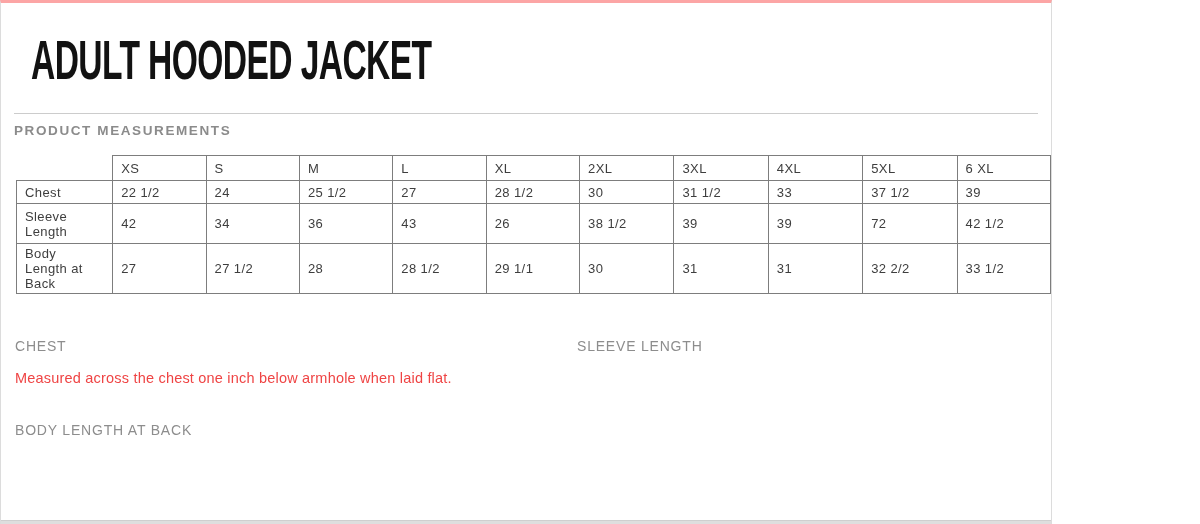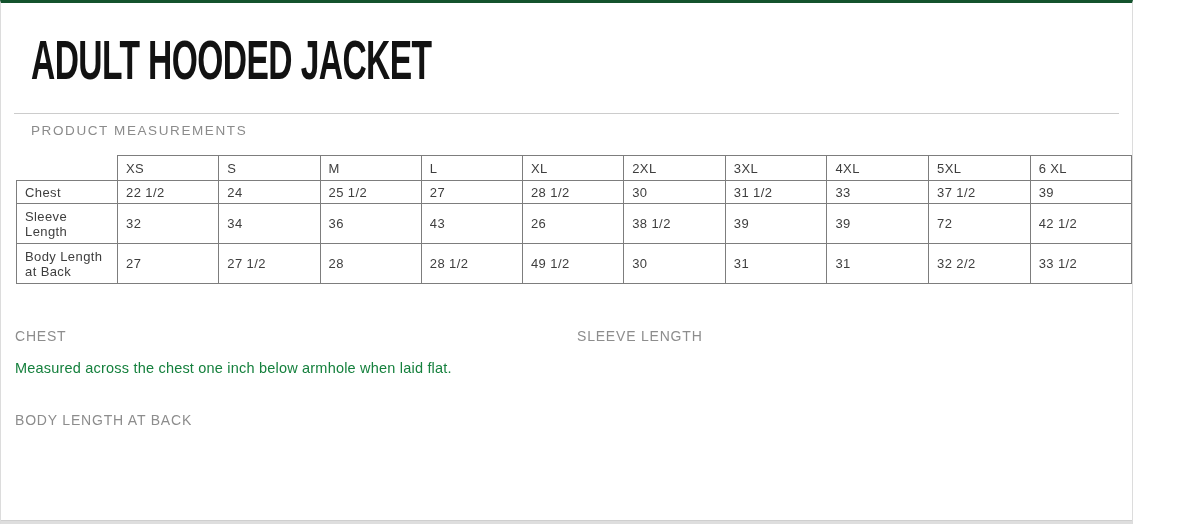--- a/index.html
+++ b/index.html
@@ -4,23 +4,23 @@
 <style>
   * { margin:0; padding:0; box-sizing:border-box; }
   html,body { width:1200px; height:524px; }
   body {
     font-family:"Liberation Sans", sans-serif;
     background:#ffffff;
     color:#3e3e3e;
   }
   .page {
     position:relative;
-    width:1133px; height:524px;
+    width:1052px; height:524px;
     background:#ffffff;
-    border-top:3px solid #14532d;
+    border-top:3px solid #fca5a5;
     border-left:1px solid #dcdcdc;
     border-right:1px solid #dcdcdc;
     overflow:hidden;
   }
   .bottom-band {
     position:absolute; left:0; right:0; bottom:0;
     height:4px; background:#dedede; border-top:1px solid #cfcfcf;
   }
   .page-title {
     margin:34px 0 0 30px;
@@ -28,22 +28,22 @@
     font-weight:bold; color:#121212;
     letter-spacing:-1px;
     transform:scaleX(0.60); transform-origin:left center;
     white-space:nowrap;
   }
   .title-divider {
     border:none; border-top:1px solid #cccccc;
     margin:30px 13px 0 13px;
   }
   .section-heading {
-    margin:9px 0 0 30px;
-    font-size:13.5px; font-weight:normal;
+    margin:9px 0 0 13px;
+    font-size:13.5px; font-weight:bold;
     color:#8b8b8b; letter-spacing:1.6px;
   }
   table.measurements {
     border-collapse:collapse;
     margin:17px 0 0 15px;
     table-layout:fixed;
   }
   table.measurements th,
   table.measurements td {
     border:1px solid #7d7d7d;
@@ -62,21 +62,21 @@
     display:grid;
     grid-template-columns:562px 500px;
     row-gap:28px;
     margin:44px 0 0 14px;
   }
   .def-heading {
     font-size:14px; color:#8d8d8d;
     letter-spacing:0.8px; margin-bottom:9px;
   }
   .def-text {
-    font-size:14.5px; color:#15803d;
+    font-size:14.5px; color:#ef4444;
     letter-spacing:0.2px; line-height:31px;
   }
 </style>
 </head>
 <body>
 
 <div class="page">
 
   <h1 class="page-title">ADULT HOODED JACKET</h1>
 
@@ -122,38 +122,38 @@
         <td>27</td>
         <td>28 1/2</td>
         <td>30</td>
         <td>31 1/2</td>
         <td>33</td>
         <td>37 1/2</td>
         <td>39</td>
       </tr>
       <tr class="row-tall">
         <td>Sleeve Length</td>
-        <td>32</td>
+        <td>42</td>
         <td>34</td>
         <td>36</td>
         <td>43</td>
         <td>26</td>
         <td>38 1/2</td>
         <td>39</td>
         <td>39</td>
         <td>72</td>
         <td>42 1/2</td>
       </tr>
       <tr class="row-tall">
         <td>Body Length at Back</td>
         <td>27</td>
         <td>27 1/2</td>
         <td>28</td>
         <td>28 1/2</td>
-        <td>49 1/2</td>
+        <td>29 1/1</td>
         <td>30</td>
         <td>31</td>
         <td>31</td>
         <td>32 2/2</td>
         <td>33 1/2</td>
       </tr>
     </tbody>
   </table>
 
   <div class="defs">

